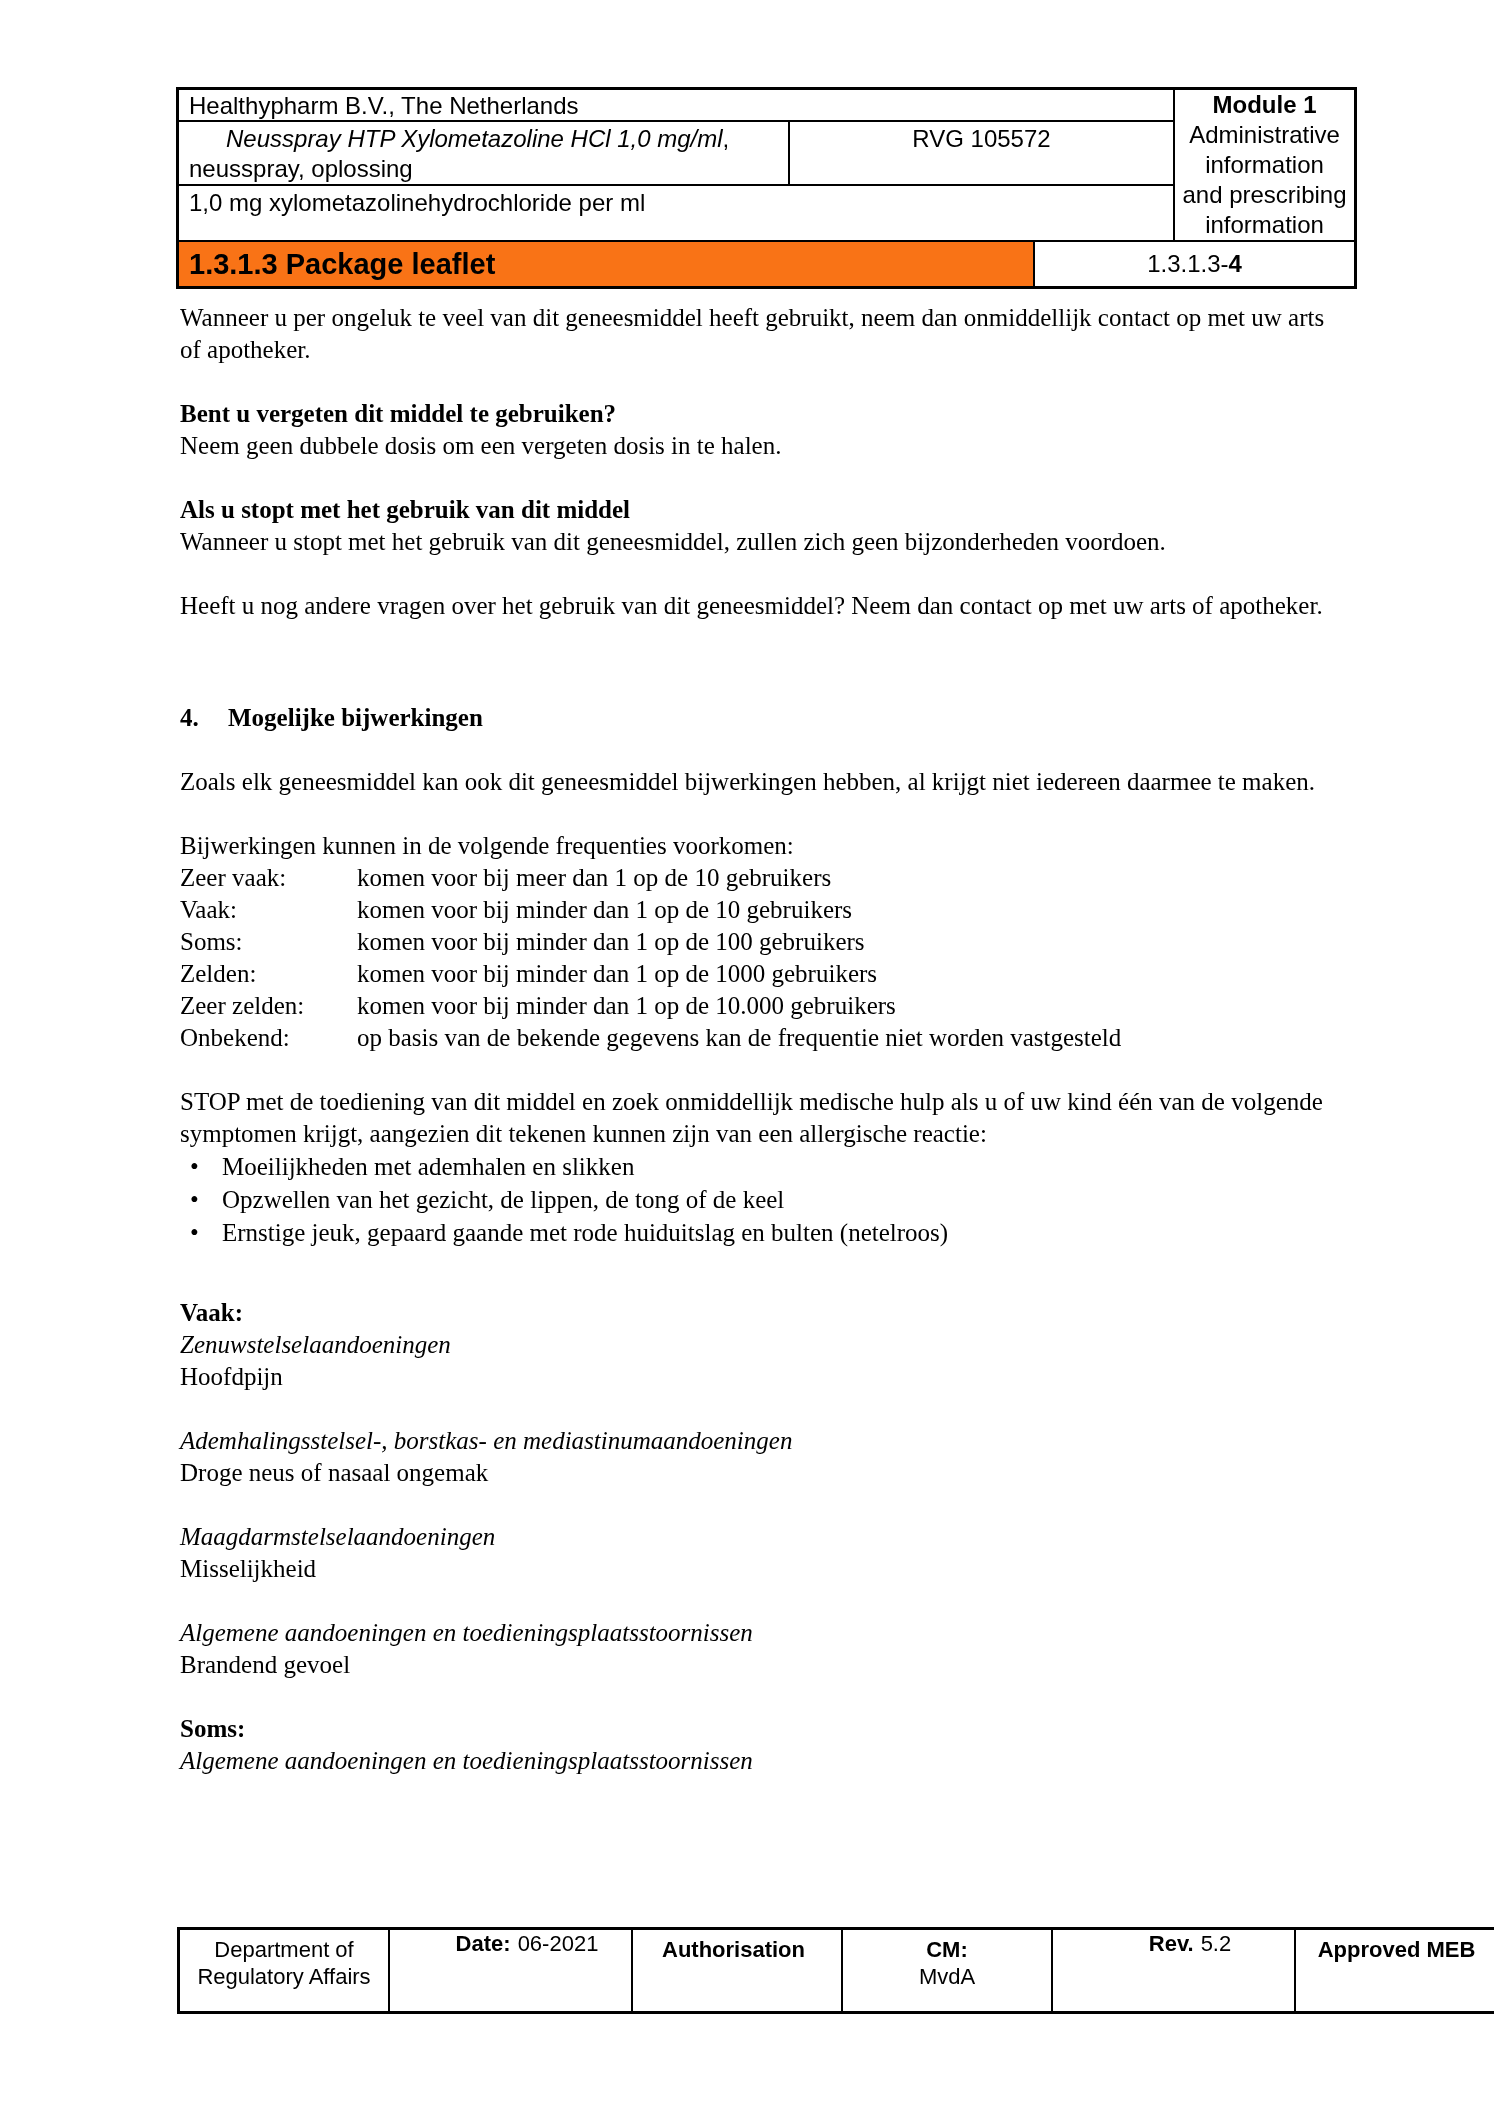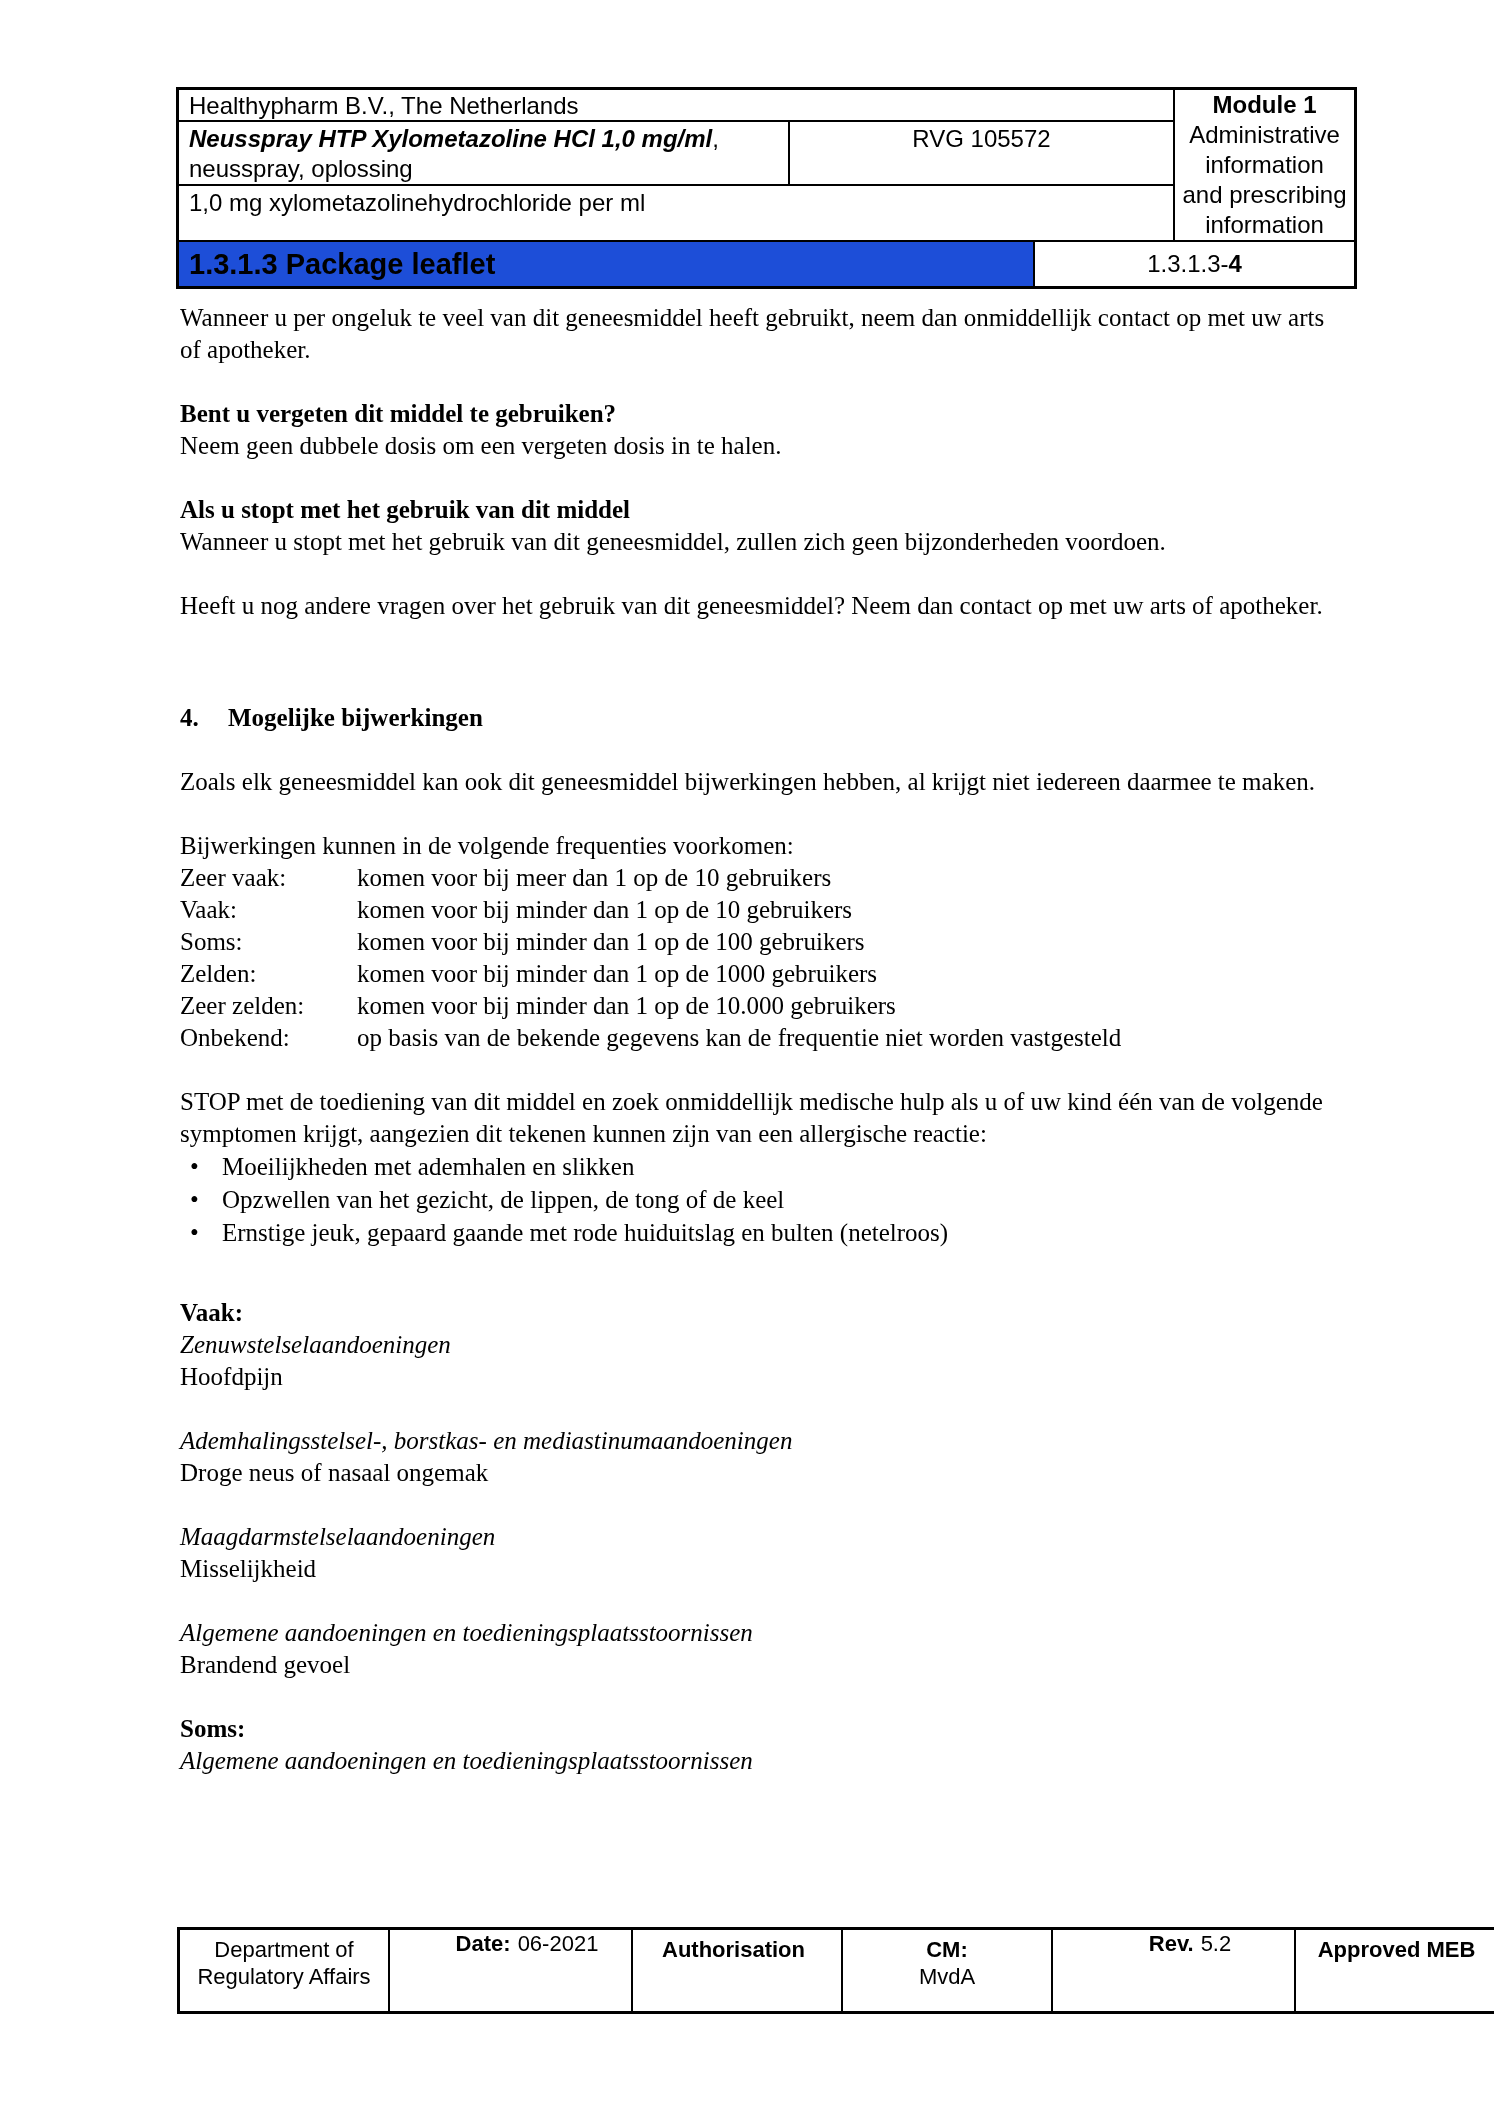--- a/index.html
+++ b/index.html
@@ -13,21 +13,21 @@
   .hdr {
     position:absolute; left:176px; top:87px; width:1181px;
     border:3px solid #000; box-sizing:border-box;
     font-family:"Liberation Sans", sans-serif; font-size:24px; line-height:30px;
   }
   .hdr-top { display:flex; }
   .hdr-left { width:996px; border-right:2px solid #000; box-sizing:border-box; }
   .hdr-row1 { height:32px; border-bottom:2px solid #000; box-sizing:border-box; padding:1px 0 0 10px; white-space:nowrap; }
   .hdr-row2 { display:flex; height:64px; border-bottom:2px solid #000; box-sizing:border-box; }
   .hdr-prod { width:611px; border-right:2px solid #000; box-sizing:border-box; padding:2px 0 0 10px; line-height:30px; }
-  .hdr-prod .pn { font-weight:bold; font-style:italic; }
+  .hdr-prod .pn { font-weight:normal; font-style:italic;margin-left:37px; }
   .hdr-rvg { flex:1; text-align:center; padding-top:2px; }
   .hdr-row3 { height:32px; box-sizing:border-box; padding:2px 0 0 10px; white-space:nowrap; }
   .hdr-module {
     flex:1; display:flex; flex-direction:column; justify-content:center;
     text-align:center; padding:0 6px; line-height:30px;
   }
   .hdr-module .mt { font-weight:bold; }
   .hdr-bottom { display:flex; border-top:2px solid #000; height:46px; box-sizing:border-box; }
   .hdr-sec {
     width:856px; border-right:2px solid #000; box-sizing:border-box;
@@ -85,21 +85,21 @@
         </div>
         <div class="hdr-row3">1,0 mg xylometazolinehydrochloride per ml</div>
       </div>
       <div class="hdr-module">
         <div class="mt">Module 1</div>
         <div>Administrative information</div>
         <div>and prescribing information</div>
       </div>
     </div>
     <div class="hdr-bottom">
-      <div class="hdr-sec" style="background: #1d4ed8;">
+      <div class="hdr-sec" style="background: #f97316;">
         <span>1.3.1.3 Package leaflet</span>
       </div>
       <div class="hdr-ref">
         <span>1.3.1.3-</span>
           <b>4</b>
       </div>
     </div>
   </div>
 
   <div class="doc">

